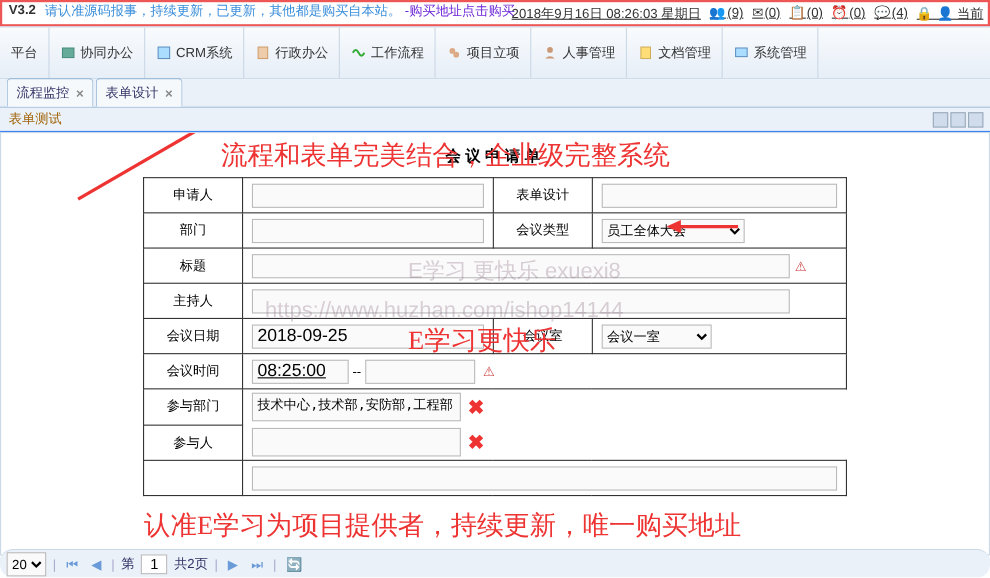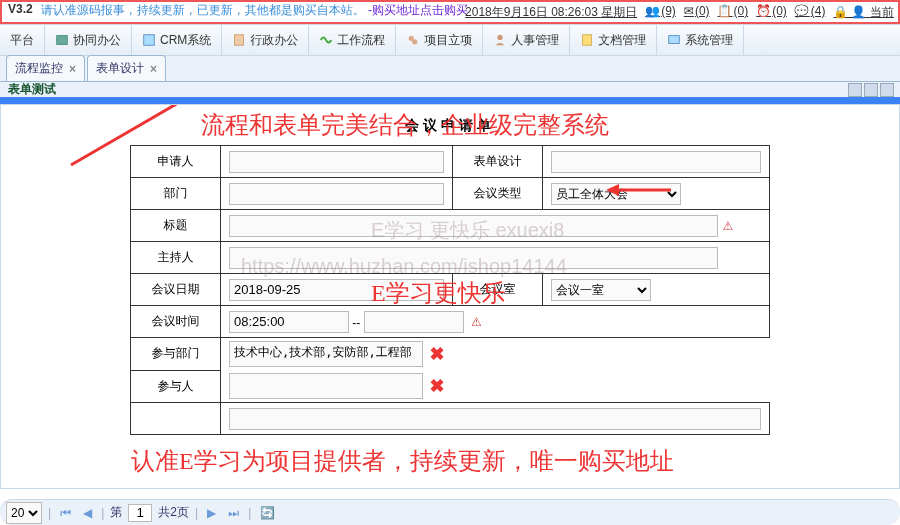--- a/index.html
+++ b/index.html
@@ -5,39 +5,39 @@
 * { margin: 0; padding: 0; box-sizing: border-box; }
 body { font-family: "Microsoft YaHei", Arial, sans-serif; font-size: 12px; background: #fff; width: 900px; height: 525px; overflow: hidden; position: relative; }
 
 .topbar { height: 24px; display: flex; padding: 0 6px; border: 2px solid #e55; }
 .version { color: #333; font-weight: bold; margin-right: 8px; }
 .notice { color: #3a8edb; }
 .notice .hl { color: #6d28d9; }
 .top-right { position: absolute; right: 6px; top: 4px; display: flex; gap: 8px; align-items: flex-start; color: #333; text-decoration: underline; }
 .top-right .icon-badge { display: inline-flex; align-items: center; gap: 1px; }
 
-.menubar { height: 32px; background: linear-gradient(#f9fbfd,#e6eef7); border-top: 1px solid #cbd8e6; border-bottom: 1px solid #cbd8e6; display: flex; }
+.menubar { height: 48px; background: linear-gradient(#f9fbfd,#e6eef7); border-top: 1px solid #cbd8e6; border-bottom: 1px solid #cbd8e6; display: flex; }
 .menu-item { display: flex; align-items: center; gap: 4px; padding: 0 10px; border-right: 1px solid #cbd8e6; color: #333; cursor: pointer; }
 .menu-item svg { width: 14px; height: 14px; }
 
 .tabs { height: 26px; background: #eaf1f9; border-bottom: 1px solid #99b8d8; display: flex; align-items: flex-end; padding-left: 6px; gap: 2px; }
 .tab { background: #f5f9fc; border: 1px solid #99b8d8; border-bottom: none; border-radius: 4px 4px 0 0; padding: 4px 8px; display: flex; align-items: center; gap: 6px; color: #336; cursor: pointer; }
 .tab .close { color: #888; font-weight: bold; }
 
-.subhead { height: 22px; background: #eaf1f9; border-bottom: 7px solid #3b82f6; display: flex; align-items: center; padding: 0 8px; color: #14532d; position: relative; font-weight: bold; }
+.subhead { height: 22px; background: #eaf1f9; border-bottom: 1px solid #3b82f6; display: flex; align-items: center; padding: 0 8px; color: #a16207; position: relative; }
 .subhead .wtools { position: absolute; right: 6px; display: flex; gap: 2px; }
 .wtools span { width: 14px; height: 14px; background: #d0dceb; border: 1px solid #9ab; display: inline-block; }
 
 .canvas { position: relative; height: 385px; overflow: hidden; border: 1px solid #cbd8e6; background: #fff; }
 
 .form-title { text-align: center; font-weight: bold; font-size: 14px; margin-top: 12px; letter-spacing: 4px; }
 .ftable { border-collapse: collapse; margin: 10px auto 0; width: 640px; }
 .ftable td { border: 1px solid #333; padding: 4px 8px; height: 32px; }
 .ftable .lbl { width: 90px; text-align: center; background: #fff; }
-.inp { width: 100%; height: 22px; border: 1px solid #bbb; background: #fafafa; padding: 0 4px; font-size: 13px; }
+.inp { width: 100%; height: 22px; border: 1px solid #bbb; background: #fafafa; padding: 0 4px; font-size: 16px; }
 .sel { height: 22px; border: 1px solid #bbb; background: #fafafa; font-size: 12px; }
 .ta { width: 100%; height: 26px; border: 1px solid #bbb; background: #fafafa; resize: none; font-size: 12px; padding: 2px 4px; }
 .warn { color: #c33; margin-left: 4px; }
 .del { color: #e33; font-size: 18px; font-weight: bold; cursor: pointer; }
 
 .anno { position: absolute; color: #e33; font-size: 24px; font-weight: 500; pointer-events: none; font-family: "SimSun","Microsoft YaHei"; white-space: nowrap; }
 .wm { position: absolute; color: rgba(150,120,140,0.35); font-size: 20px; pointer-events: none; white-space: nowrap; }
 .arrow { position: absolute; pointer-events: none; }
 
 .footer { position: absolute; bottom: 0; left: 0; right: 0; height: 26px; background: #eaf1f9; border-top: 1px solid #cbd8e6; display: flex; align-items: center; gap: 6px; padding: 0 6px; color: #336; border-radius: 12px; }
@@ -182,21 +182,21 @@
     </tr>
     <tr>
       <td class="lbl">会议日期</td>
       <td><input class="inp" value="2018-09-25" style=""></td>
       <td class="lbl">会议室</td>
       <td><select class="sel" style="width:100px"><option>会议一室</option></select></td>
     </tr>
     <tr>
       <td class="lbl">会议时间</td>
       <td colspan="3">
-        <input class="inp" style="width: 120px;" value="08:25:00">
+        <input class="inp" style="width: 88px; text-decoration: underline;" value="08:25:00">
         <span>--</span>
         <input class="inp" style="width: 100px;">
         <span class="warn">⚠</span>
       </td>
     </tr>
     <tr>
       <td class="lbl">参与部门</td>
       <td colspan="3" style="display:flex;align-items:center;gap:6px;border:none;padding:4px 8px">
             <textarea class="ta" style="">技术中心,技术部,安防部,工程部</textarea>
             <span class="del">✖</span>

